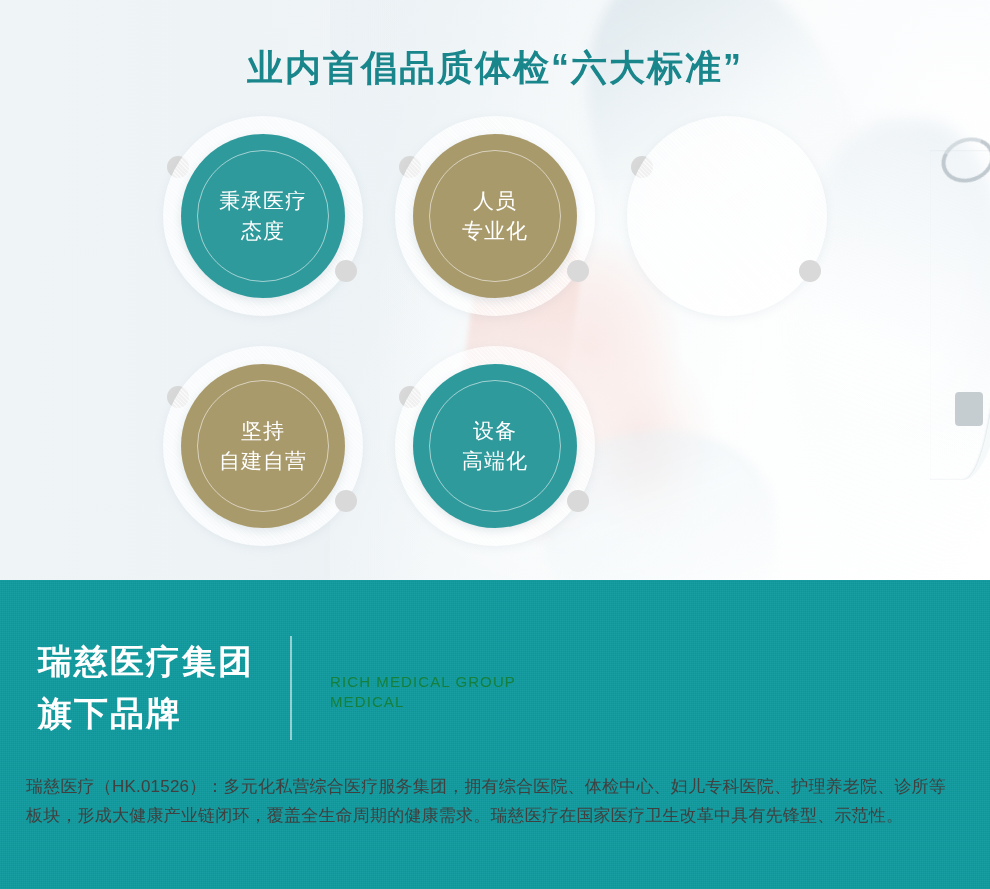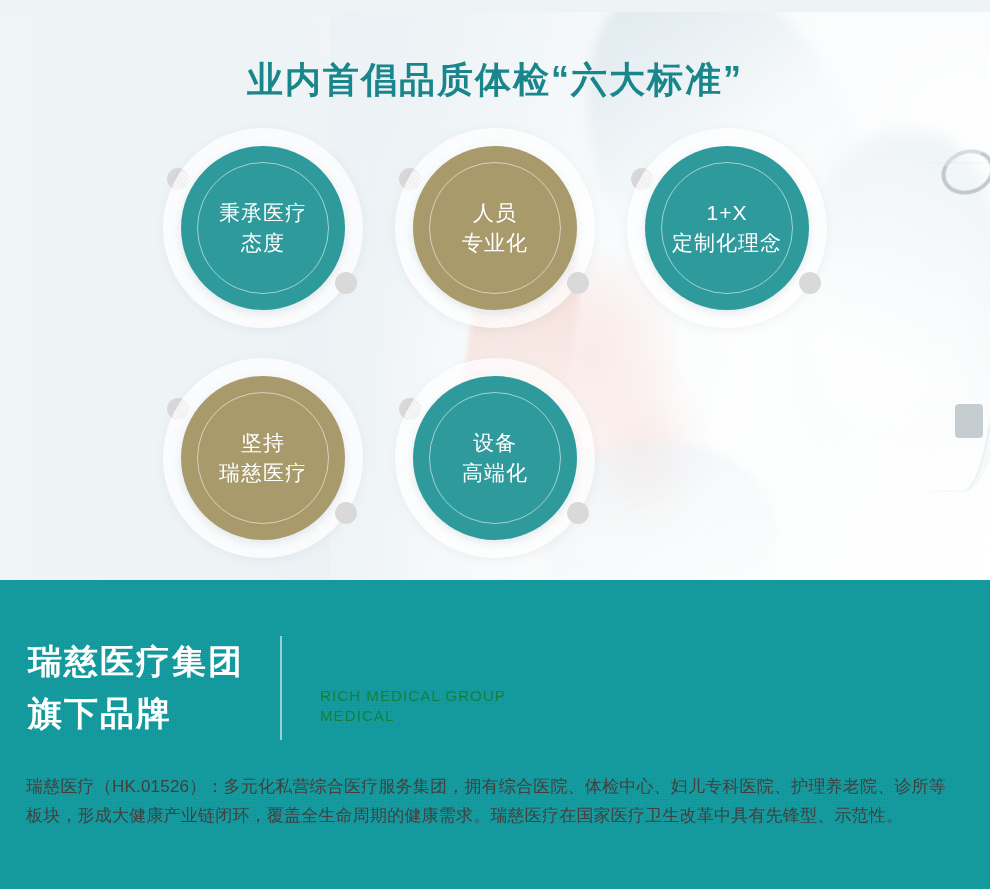--- a/index.html
+++ b/index.html
@@ -15,21 +15,21 @@
     position: relative;
     width: 990px;
     height: 889px;
     overflow: hidden;
     background: #eef3f6;
   }
 
   
   .hero {
     position: absolute;
-    left: 0; top: 12px;
+    left: 0; top: 0;
     width: 990px;
     height: 580px;
     overflow: hidden;
     background:
       linear-gradient(180deg, #f2f6f8 0%, #eaf0f3 55%, #e9eff2 100%);
   }
 
   
   .photo {
     position: absolute;
@@ -230,23 +230,22 @@
     left: 0; top: 580px;
     width: 990px;
     height: 309px;
     background: #0f9a9e;
     background-image:
       repeating-linear-gradient(0deg, rgba(255,255,255,0.025) 0 1px, rgba(0,0,0,0.02) 1px 2px),
       repeating-linear-gradient(90deg, rgba(255,255,255,0.02) 0 1px, rgba(0,0,0,0.015) 1px 2px);
   }
   .brand-row {
     position: absolute;
-    left: 28px; top: 56px;
+    left: 38px; top: 56px;
     display: flex;
-    align-items: center;
   }
   .brand-cn {
     color: #ffffff;
     font-size: 34px;
     font-weight: bold;
     line-height: 1.52;
     letter-spacing: 2px;
     white-space: nowrap;
   }
   .brand-divider {
@@ -315,33 +314,29 @@
         <div class="badge teal">
           <span class="line">秉承医疗</span>
           <span class="line">态度</span>
         </div>
         <div class="dot dot-br"></div>
       </div>
 
       <div class="circle-cell cell-2">
         <div class="dot dot-tl"></div>
         <div class="halo"></div>
-        <div class="badge teal">
-          <span class="line">1+X</span>
-          <span class="line">定制化理念</span>
-        </div>
         <div class="dot dot-br"></div>
       </div>
 
       <div class="circle-cell cell-3">
         <div class="dot dot-tl"></div>
         <div class="halo"></div>
         <div class="badge gold">
           <span class="line">坚持</span>
-          <span class="line">瑞慈医疗</span>
+          <span class="line">自建自营</span>
         </div>
         <div class="dot dot-br"></div>
       </div>
 
       <div class="circle-cell cell-4">
         <div class="dot dot-tl"></div>
         <div class="halo"></div>
         <div class="badge teal">
           <span class="line">设备</span>
           <span class="line">高端化</span>

